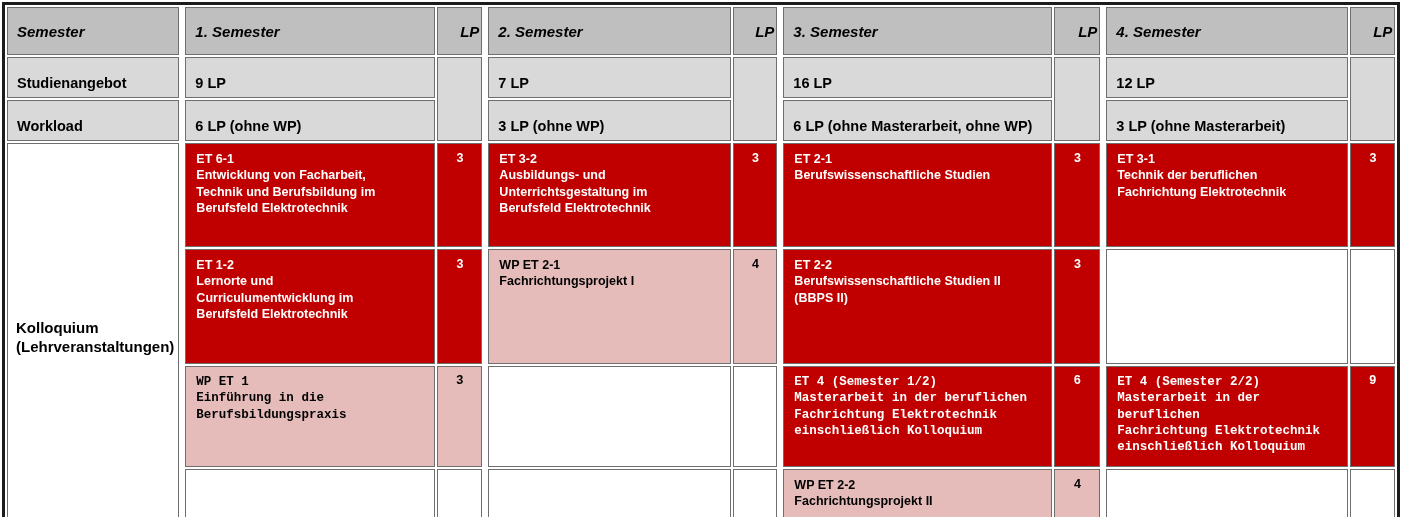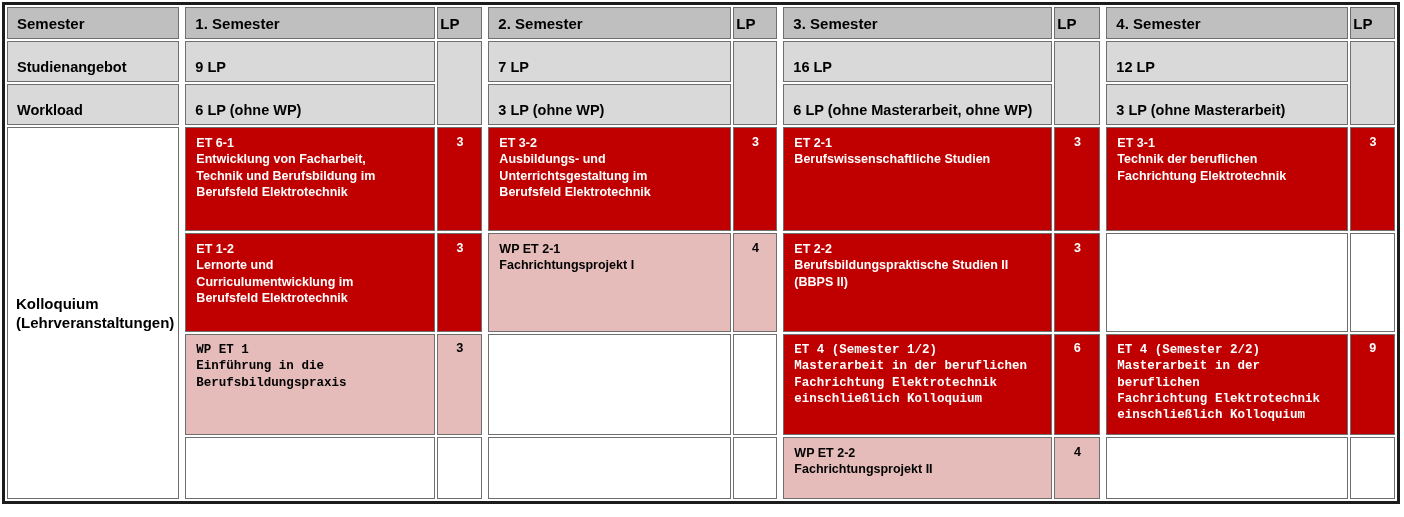--- a/index.html
+++ b/index.html
@@ -32,21 +32,21 @@
   }
   td.sp{border:none;background:transparent;padding:0;}
   
   td.hdr{
     background:var(--header-gray);
     font-size:15px;
     padding:6px 8px 6px 9px;
     vertical-align:middle;
     text-align:left;
   }
-  td.hdr.c{text-align:left;padding:6px 2px;}
+  td.hdr.c{text-align:right;padding:6px 2px;}
   
   td.lbl,td.val{
     background:var(--row-gray);
     font-size:14.5px;
     padding:17px 8px 6px 9px;
     vertical-align:middle;
   }
   td.lpfill{background:var(--row-gray);}
   
   td.tmod{
@@ -67,25 +67,25 @@
   td.mod .title{white-space:pre-line;}
   td.lpn{
     vertical-align:top;
     text-align:center;
     padding-top:7px;
     font-size:12.5px;
   }
   .core{background:var(--dark-red);color:#ffffff;}
   .elective{background:var(--pink);color:#000000;}
   .empty{background:#ffffff;}
-  tr.r1{height:32px;}
+  tr.r1{height:48px;font-style:italic;}
   tr.r2{height:41px;}
   tr.r3{height:34px;margin-top:35px;}
   tr.r4{height:104px;}
-  tr.r5{height:99px;}
+  tr.r5{height:115px;}
   tr.r6{height:101px;font-family:Liberation Mono, monospace;}
   tr.r7{height:62px;padding-left:20px;}
 </style>
 </head>
 <body>
 
 <div class="wrap">
 <table>
   <colgroup>
     <col style="width:166px">
@@ -193,21 +193,21 @@
     <td class="lpn core">3</td>
     <td class="sp"></td>
     <td class="mod elective">
       <div class="code">WP ET 2-1</div>
       <div class="title">Fachrichtungsprojekt I</div>
     </td>
     <td class="lpn elective">4</td>
     <td class="sp"></td>
     <td class="mod core">
       <div class="code">ET 2-2</div>
-      <div class="title">Berufsbildungspraktische Studien II
+      <div class="title">Berufswissenschaftliche Studien II
 (BBPS II)</div>
     </td>
     <td class="lpn core">3</td>
     <td class="sp"></td>
     <td class="mod empty"></td>
     <td class="lpn empty"></td>
   </tr>
 
   <tr class="r6">
     <td class="sp"></td>

